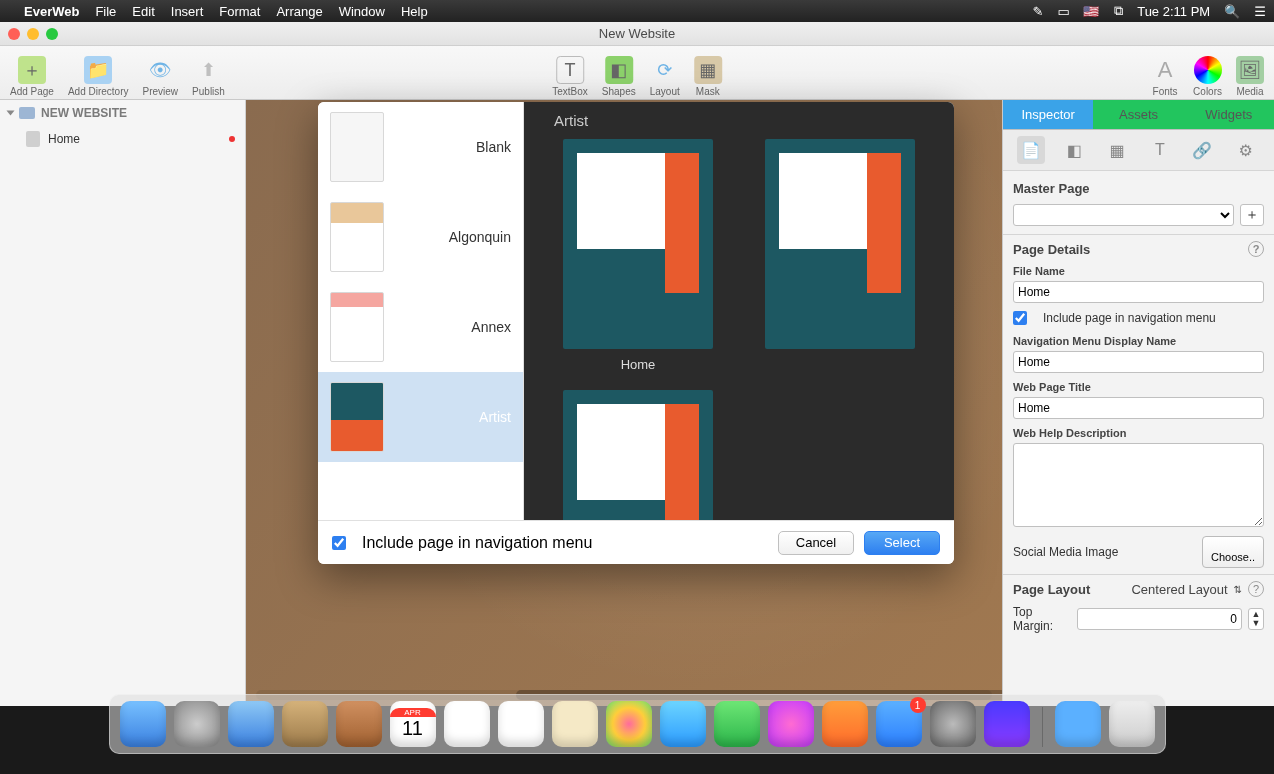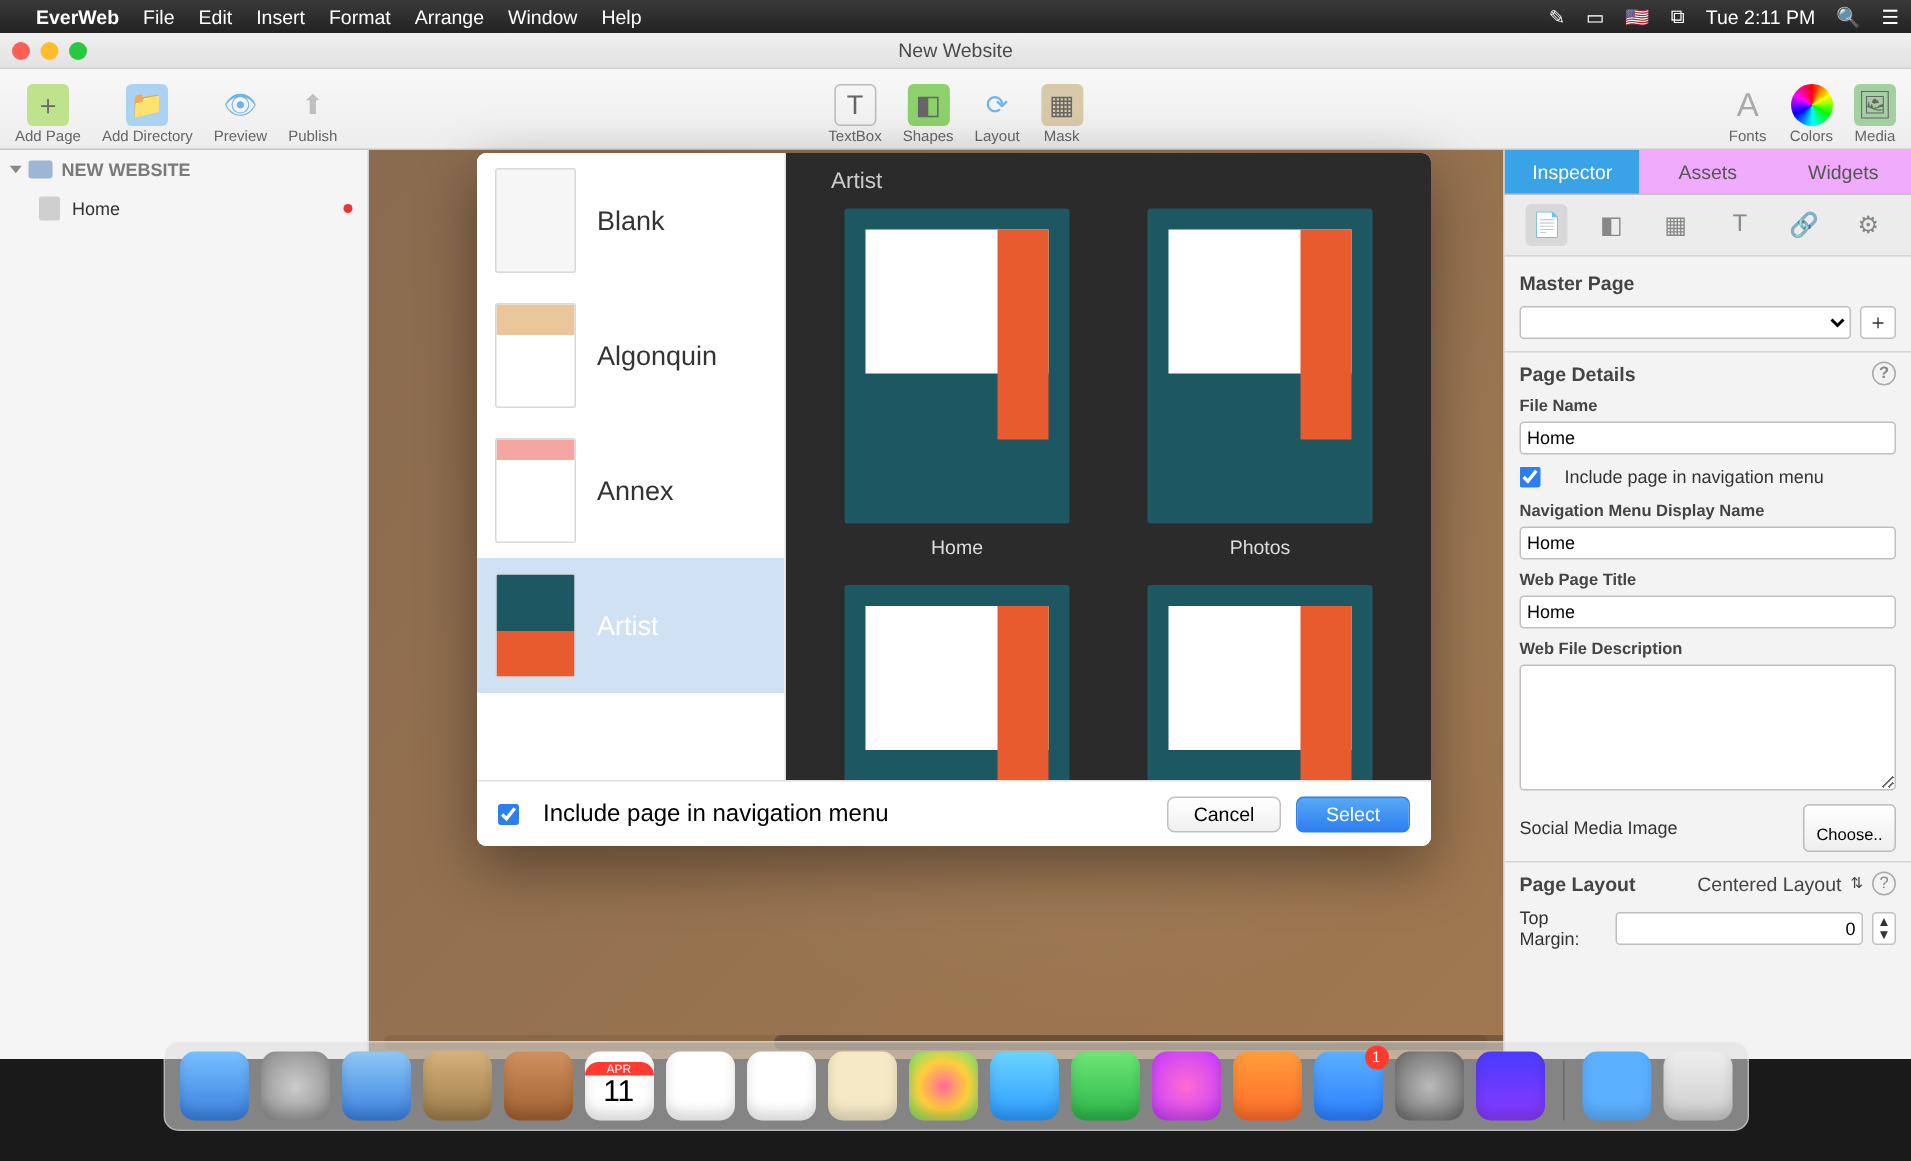--- a/index.html
+++ b/index.html
@@ -36,21 +36,21 @@
 .side-item .dot { position: absolute; right: 10px; width: 6px; height: 6px; background: #e33; border-radius: 50%; }
 
 .canvas { flex: 1; position: relative; background: linear-gradient(135deg,#8a6b4f,#a07850); overflow: hidden; }
 .canvas::before { content:""; position:absolute; inset:0; background: radial-gradient(circle at 60% 40%, rgba(255,255,255,.1), transparent 60%); }
 .scrollbar-h { position:absolute; bottom: 6px; left:10px; right:10px; height:10px; background: rgba(0,0,0,.08); border-radius:6px; }
 .scrollbar-h .thumb { position:absolute; left:260px; width:520px; top:0; bottom:0; background: rgba(0,0,0,.25); border-radius:6px; }
 
 
 .inspector { width: 272px; background: #f3f3f3; border-left: 1px solid #c9c9c9; overflow-y: auto; font-size: 12px; color: #333; }
 .insp-tabs { display: flex; height: 30px; }
-.insp-tabs div { flex:1; display:flex; align-items:center; justify-content:center; font-size:13px; background: #f0abfc; border-bottom:1px solid #c0c0c0; color:#555; cursor:pointer; }
+.insp-tabs div { flex:1; display:flex; align-items:center; justify-content:center; font-size:13px; background: #22c55e; border-bottom:1px solid #c0c0c0; color:#555; cursor:pointer; }
 .insp-tabs div.active { background: #3aa3e8; color:#fff; }
 .insp-iconrow { display:flex; gap:2px; padding:6px 8px; justify-content:space-around; background:#ececec; border-bottom:1px solid #d5d5d5; }
 .insp-iconrow span { width:28px; height:28px; display:flex; align-items:center; justify-content:center; color:#888; font-size:16px; border-radius:4px; }
 .insp-iconrow span.sel { background:#d8d8d8; color:#333; }
 .insp-sec { padding: 10px 10px 6px; }
 .insp-sec h4 { font-size: 13px; font-weight: bold; color:#444; margin-bottom:8px; display:flex; justify-content:space-between; align-items:center; }
 .insp-sec h4 .q { width:16px; height:16px; border:1px solid #aaa; border-radius:50%; font-size:11px; display:flex; align-items:center; justify-content:center; color:#888; }
 .field-row { display:flex; gap:6px; align-items:center; margin-bottom:8px; }
 .field-row select, .field-row input[type=text] { flex:1; height:22px; border:1px solid #c0c0c0; border-radius:3px; padding:0 4px; font-size:12px; background:#fff; }
 .addbtn { width:24px; height:22px; border:1px solid #c0c0c0; border-radius:3px; background:#fff; font-size:14px; display:flex; align-items:center; justify-content:center; }
@@ -59,21 +59,21 @@
 .chk { display:flex; align-items:center; gap:16px; margin:6px 0 10px; }
 .chk input { width:14px; height:14px; accent-color:#2d7ff0; }
 .rowbtn { display:flex; justify-content:space-between; align-items:center; margin-top:6px; }
 .btns { height:32px; border:1px solid #bbb; border-radius:4px; background:linear-gradient(#fff,#eee); font-size:11px; padding:14px 8px; }
 .hr { height:1px; background:#d5d5d5; margin: 6px -10px; }
 
 
 .sheet { position:absolute; top: 102px; left: 318px; width: 636px; height: 462px; background:#fff; border-radius:6px; box-shadow: 0 14px 40px rgba(0,0,0,.4); display:flex; flex-direction:column; overflow:hidden; }
 .sheet-body { flex:1; display:flex; min-height:0; }
 .tmpl-list { width:206px; background:#fff; border-right:1px solid #e0e0e0; overflow-y:auto; }
-.tmpl-item { display:flex; align-items:center; gap:14px; padding:10px 12px; font-size:18px; color:#333; }
+.tmpl-item { display:flex; align-items:center; gap:14px; padding:10px 12px; font-size:14px; color:#333;justify-content:space-between; }
 .tmpl-item.sel { background:#cfe1f3; color:#fff; }
 .tmpl-item.sel .tname { color:#fff; }
 .tmpl-thumb { width:54px; height:70px; border:1px solid #d8d8d8; background:#f6f6f6; border-radius:2px; flex-shrink:0; }
 .tmpl-thumb.artist { background: linear-gradient(#1d5862 55%, #e85b2e 55%); }
 .prev-pane { flex:1; background:#2b2b2b; padding:10px 26px; overflow:auto; }
 .prev-title { color:#ccc; font-size:15px; margin:0 0 10px 4px; }
 .prev-grid { display:grid; grid-template-columns: 1fr 1fr; gap: 18px 26px; }
 .prev-card { display:flex; flex-direction:column; align-items:center; gap:8px; }
 .prev-img { width:150px; height:210px; background:#1d5862; border-radius:2px; position:relative; overflow:hidden; }
 .prev-img .pane { position:absolute; top:14px; left:14px; right:14px; height:96px; background:#fff; }
@@ -244,21 +244,21 @@
         <span class="lbl">Navigation Menu Display Name</span>
         <div class="field-row">
             <input type="text" value="Home" style="">
           </div>
 
         <span class="lbl">Web Page Title</span>
         <div class="field-row">
             <input type="text" value="Home" style="">
           </div>
 
-        <span class="lbl">Web File Description</span>
+        <span class="lbl">Web Help Description</span>
         <textarea class="textarea" style=""></textarea>
 
         <div class="rowbtn">
           <span>Social Media Image</span>
           <button class="btns">Choose..</button>
         </div>
         <div class="hr"></div>
         <h4>
           <span>Page Layout</span>
           <span style="font-weight:normal;display:flex;align-items:center;gap:6px;">
@@ -299,27 +299,20 @@
     </div>
     <div class="prev-pane">
       <div class="prev-title">Artist</div>
       <div class="prev-grid">
         <div class="prev-card">
             <div class="prev-img">
               <div class="pane"></div>
               <div class="side"></div>
             </div>
             <div class="prev-cap">Home</div>
-          </div>
-        <div class="prev-card">
-            <div class="prev-img">
-              <div class="pane"></div>
-              <div class="side"></div>
-            </div>
-            <div class="prev-cap">Photos</div>
           </div>
         <div class="prev-card">
             <div class="prev-img">
               <div class="pane"></div>
               <div class="side"></div>
             </div>
           </div>
         <div class="prev-card">
             <div class="prev-img">
               <div class="pane"></div>

